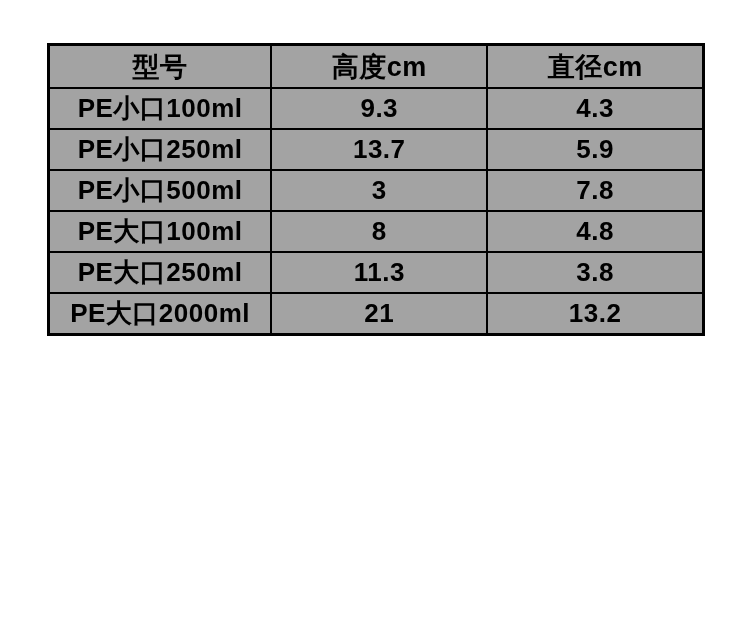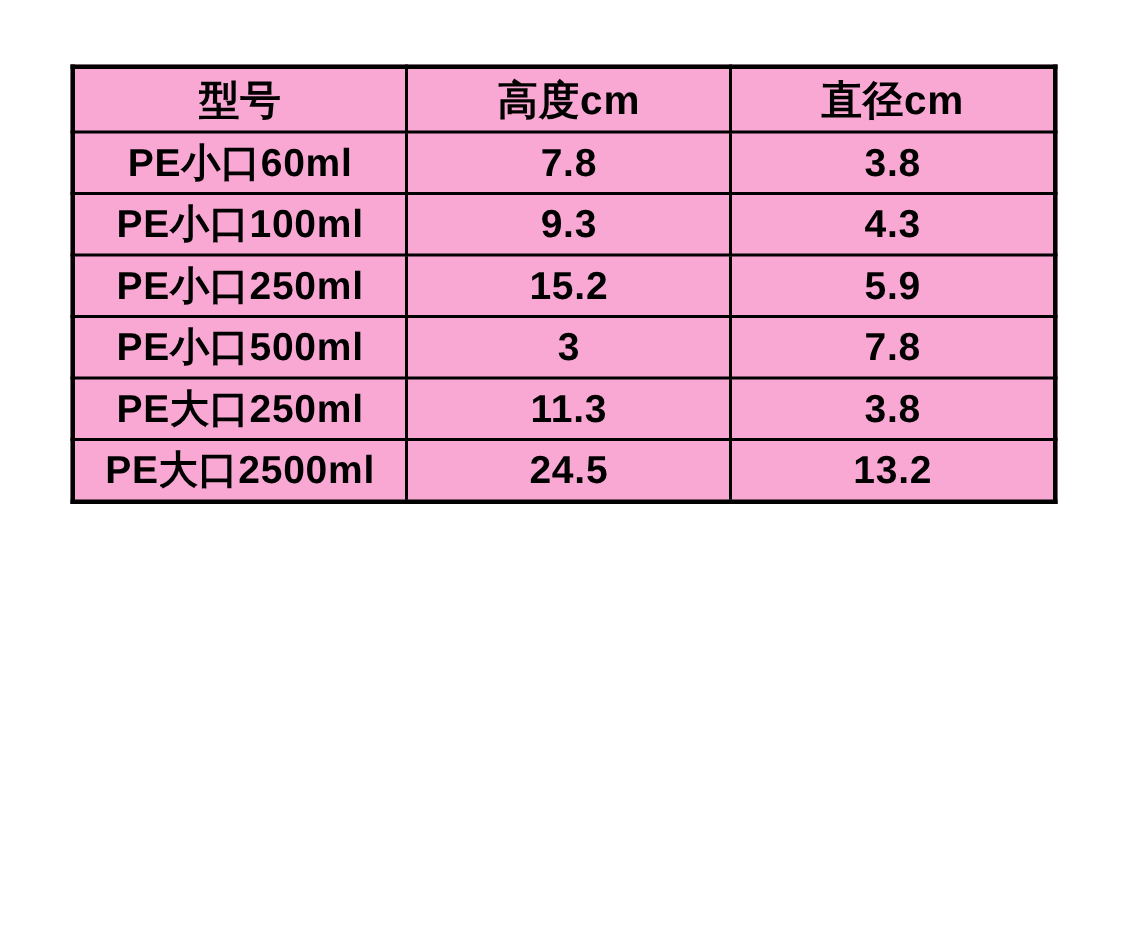--- a/index.html
+++ b/index.html
@@ -18,21 +18,21 @@
     position: absolute;
     left: 47px;
     top: 43px;
     width: 658px;
   }
   table.spec {
     width: 100%;
     border-collapse: collapse;
     table-layout: fixed;
     border: 3px solid #000000;
-    background: #f9a8d4;
+    background: #a3a3a3;
   }
   table.spec th,
   table.spec td {
     border: 2px solid #000000;
     height: 39px;
     text-align: center;
     vertical-align: middle;
     color: #000000;
     font-weight: 900;
     font-size: 26px;
@@ -61,44 +61,44 @@
     </colgroup>
     <thead>
       <tr>
         <th>型号</th>
         <th>高度cm</th>
         <th>直径cm</th>
       </tr>
     </thead>
     <tbody>
         <tr>
-          <td>PE小口60ml</td>
-          <td>7.8</td>
-          <td>3.8</td>
-        </tr>
-        <tr>
           <td>PE小口100ml</td>
           <td>9.3</td>
           <td>4.3</td>
         </tr>
         <tr>
           <td>PE小口250ml</td>
-          <td>15.2</td>
+          <td>13.7</td>
           <td>5.9</td>
         </tr>
         <tr>
           <td>PE小口500ml</td>
           <td>3</td>
           <td>7.8</td>
         </tr>
         <tr>
+          <td>PE大口100ml</td>
+          <td>8</td>
+          <td>4.8</td>
+        </tr>
+        <tr>
           <td>PE大口250ml</td>
           <td>11.3</td>
           <td>3.8</td>
         </tr>
         <tr>
-          <td>PE大口2500ml</td>
-          <td>24.5</td>
+          <td>PE大口2000ml</td>
+          <td>21</td>
           <td>13.2</td>
         </tr>
       </tbody>
   </table>
 </div>
 
 </body></html>

